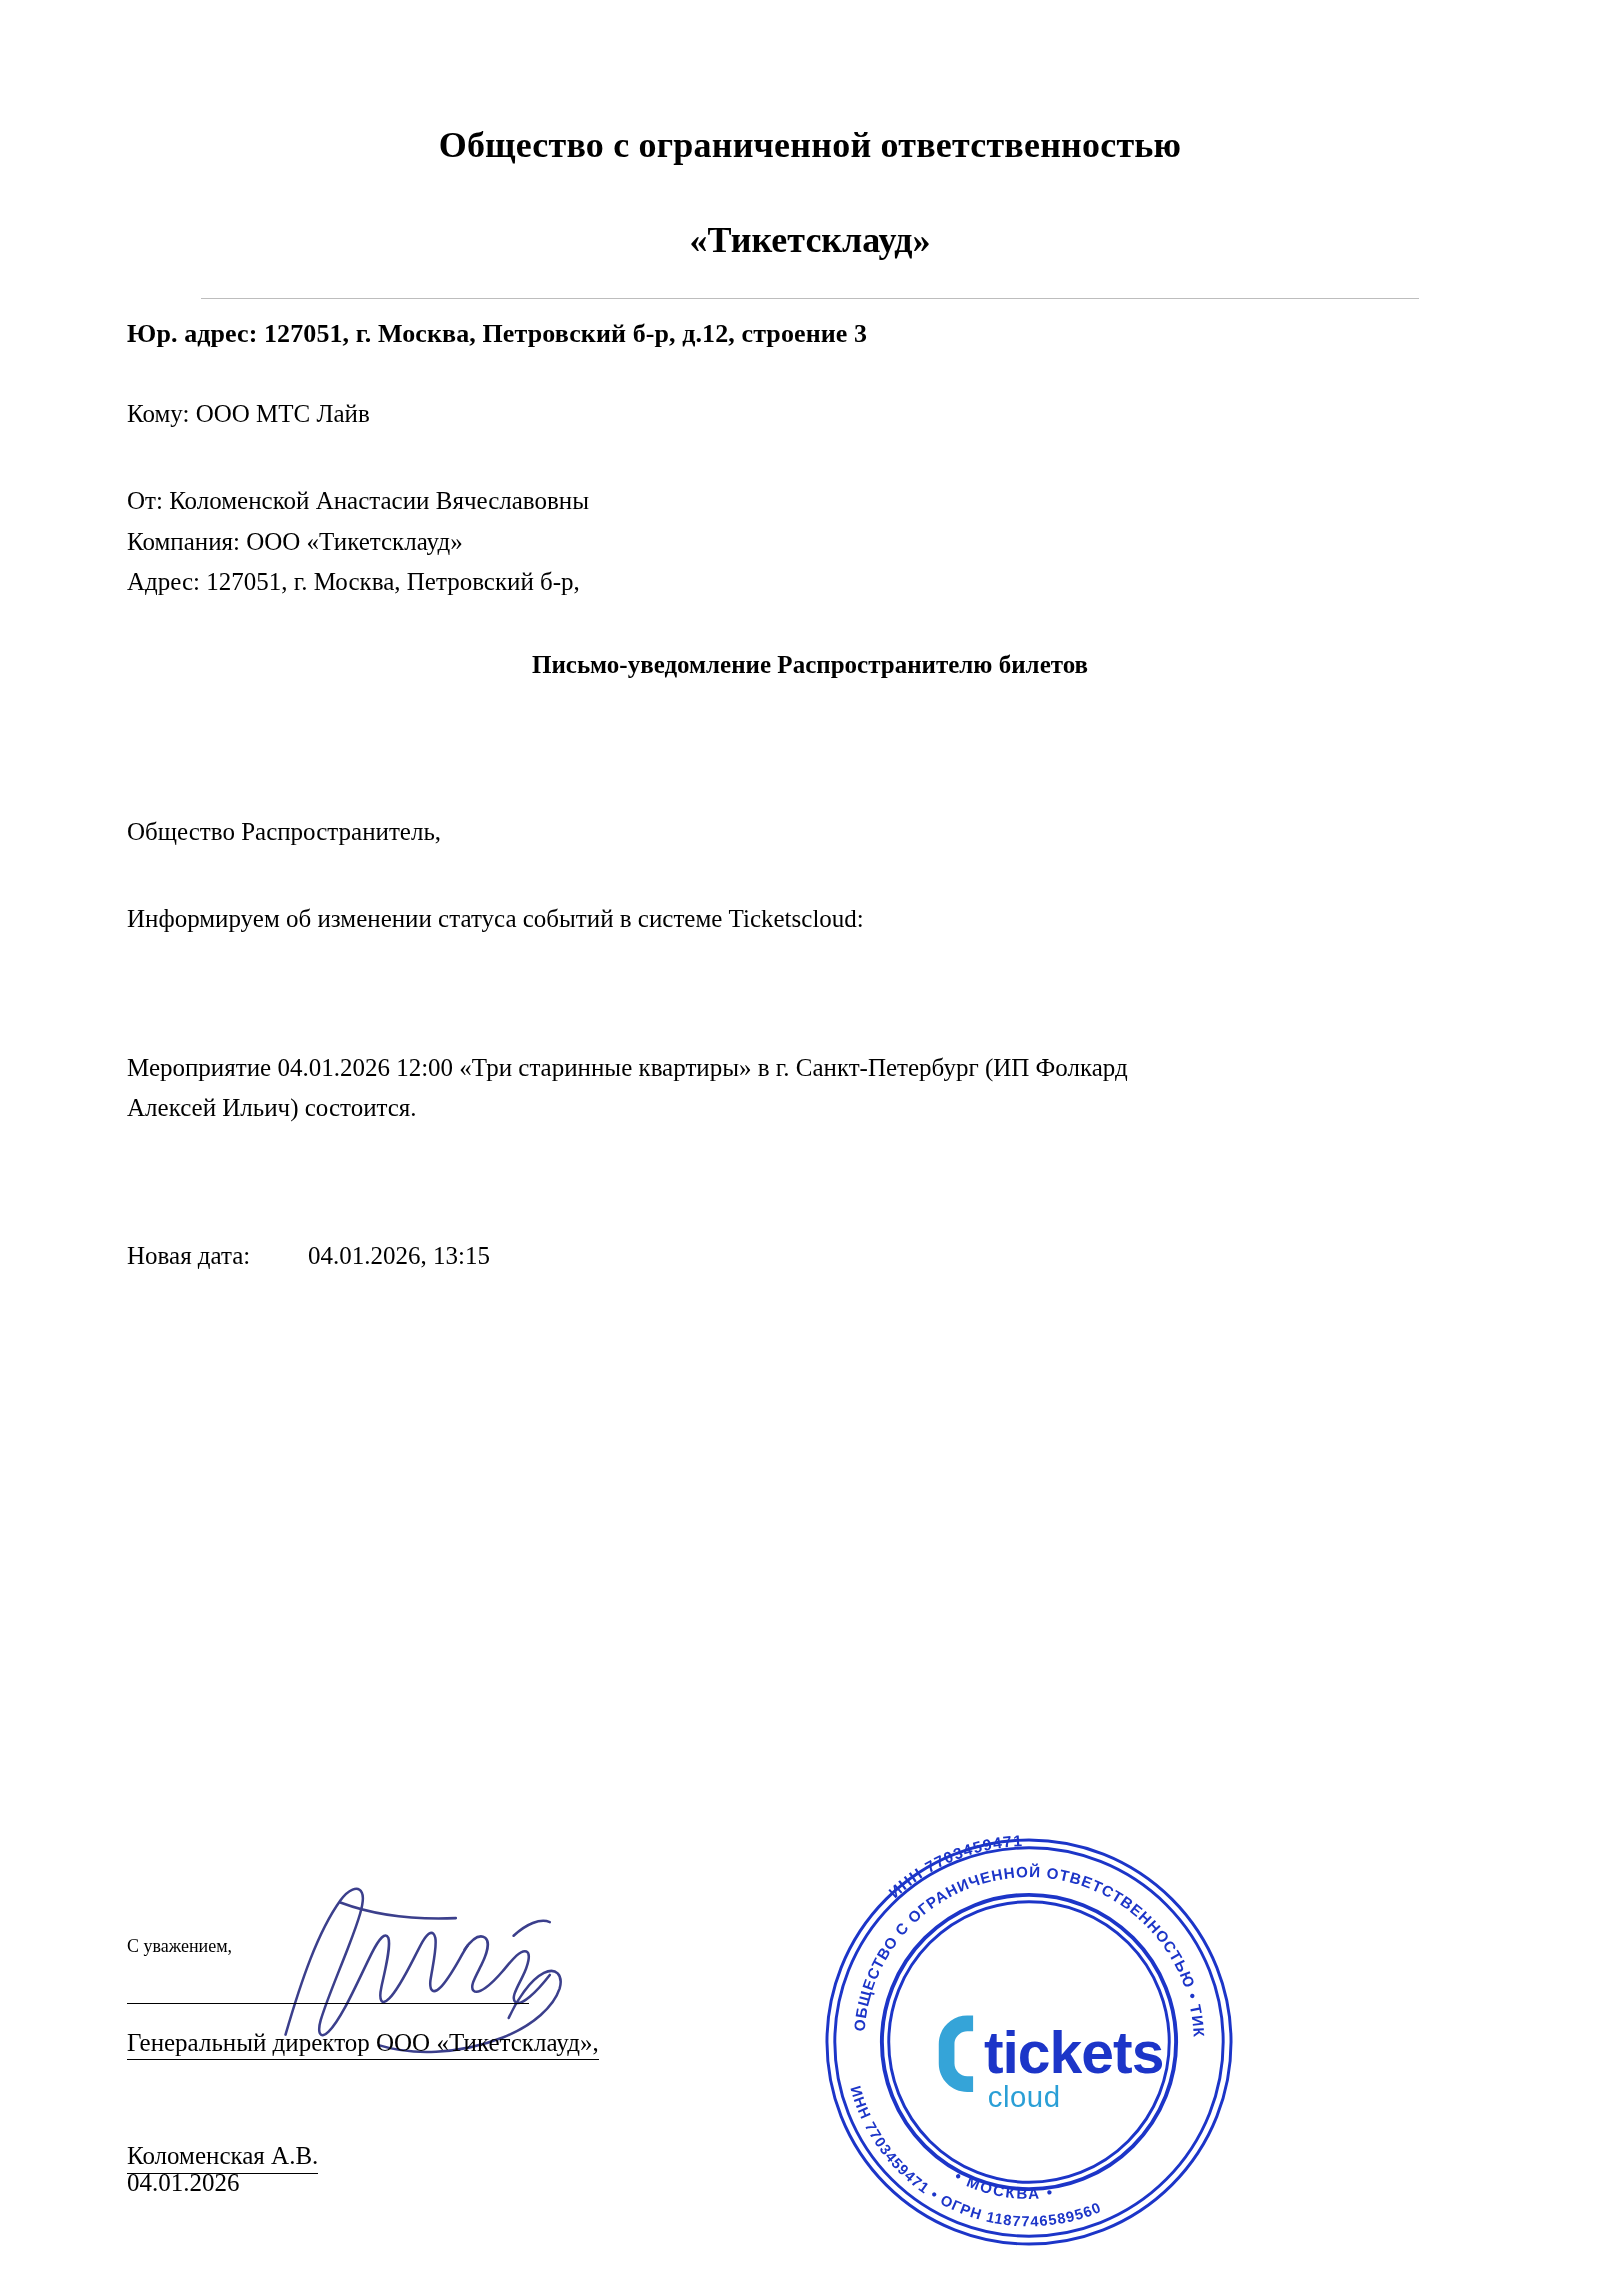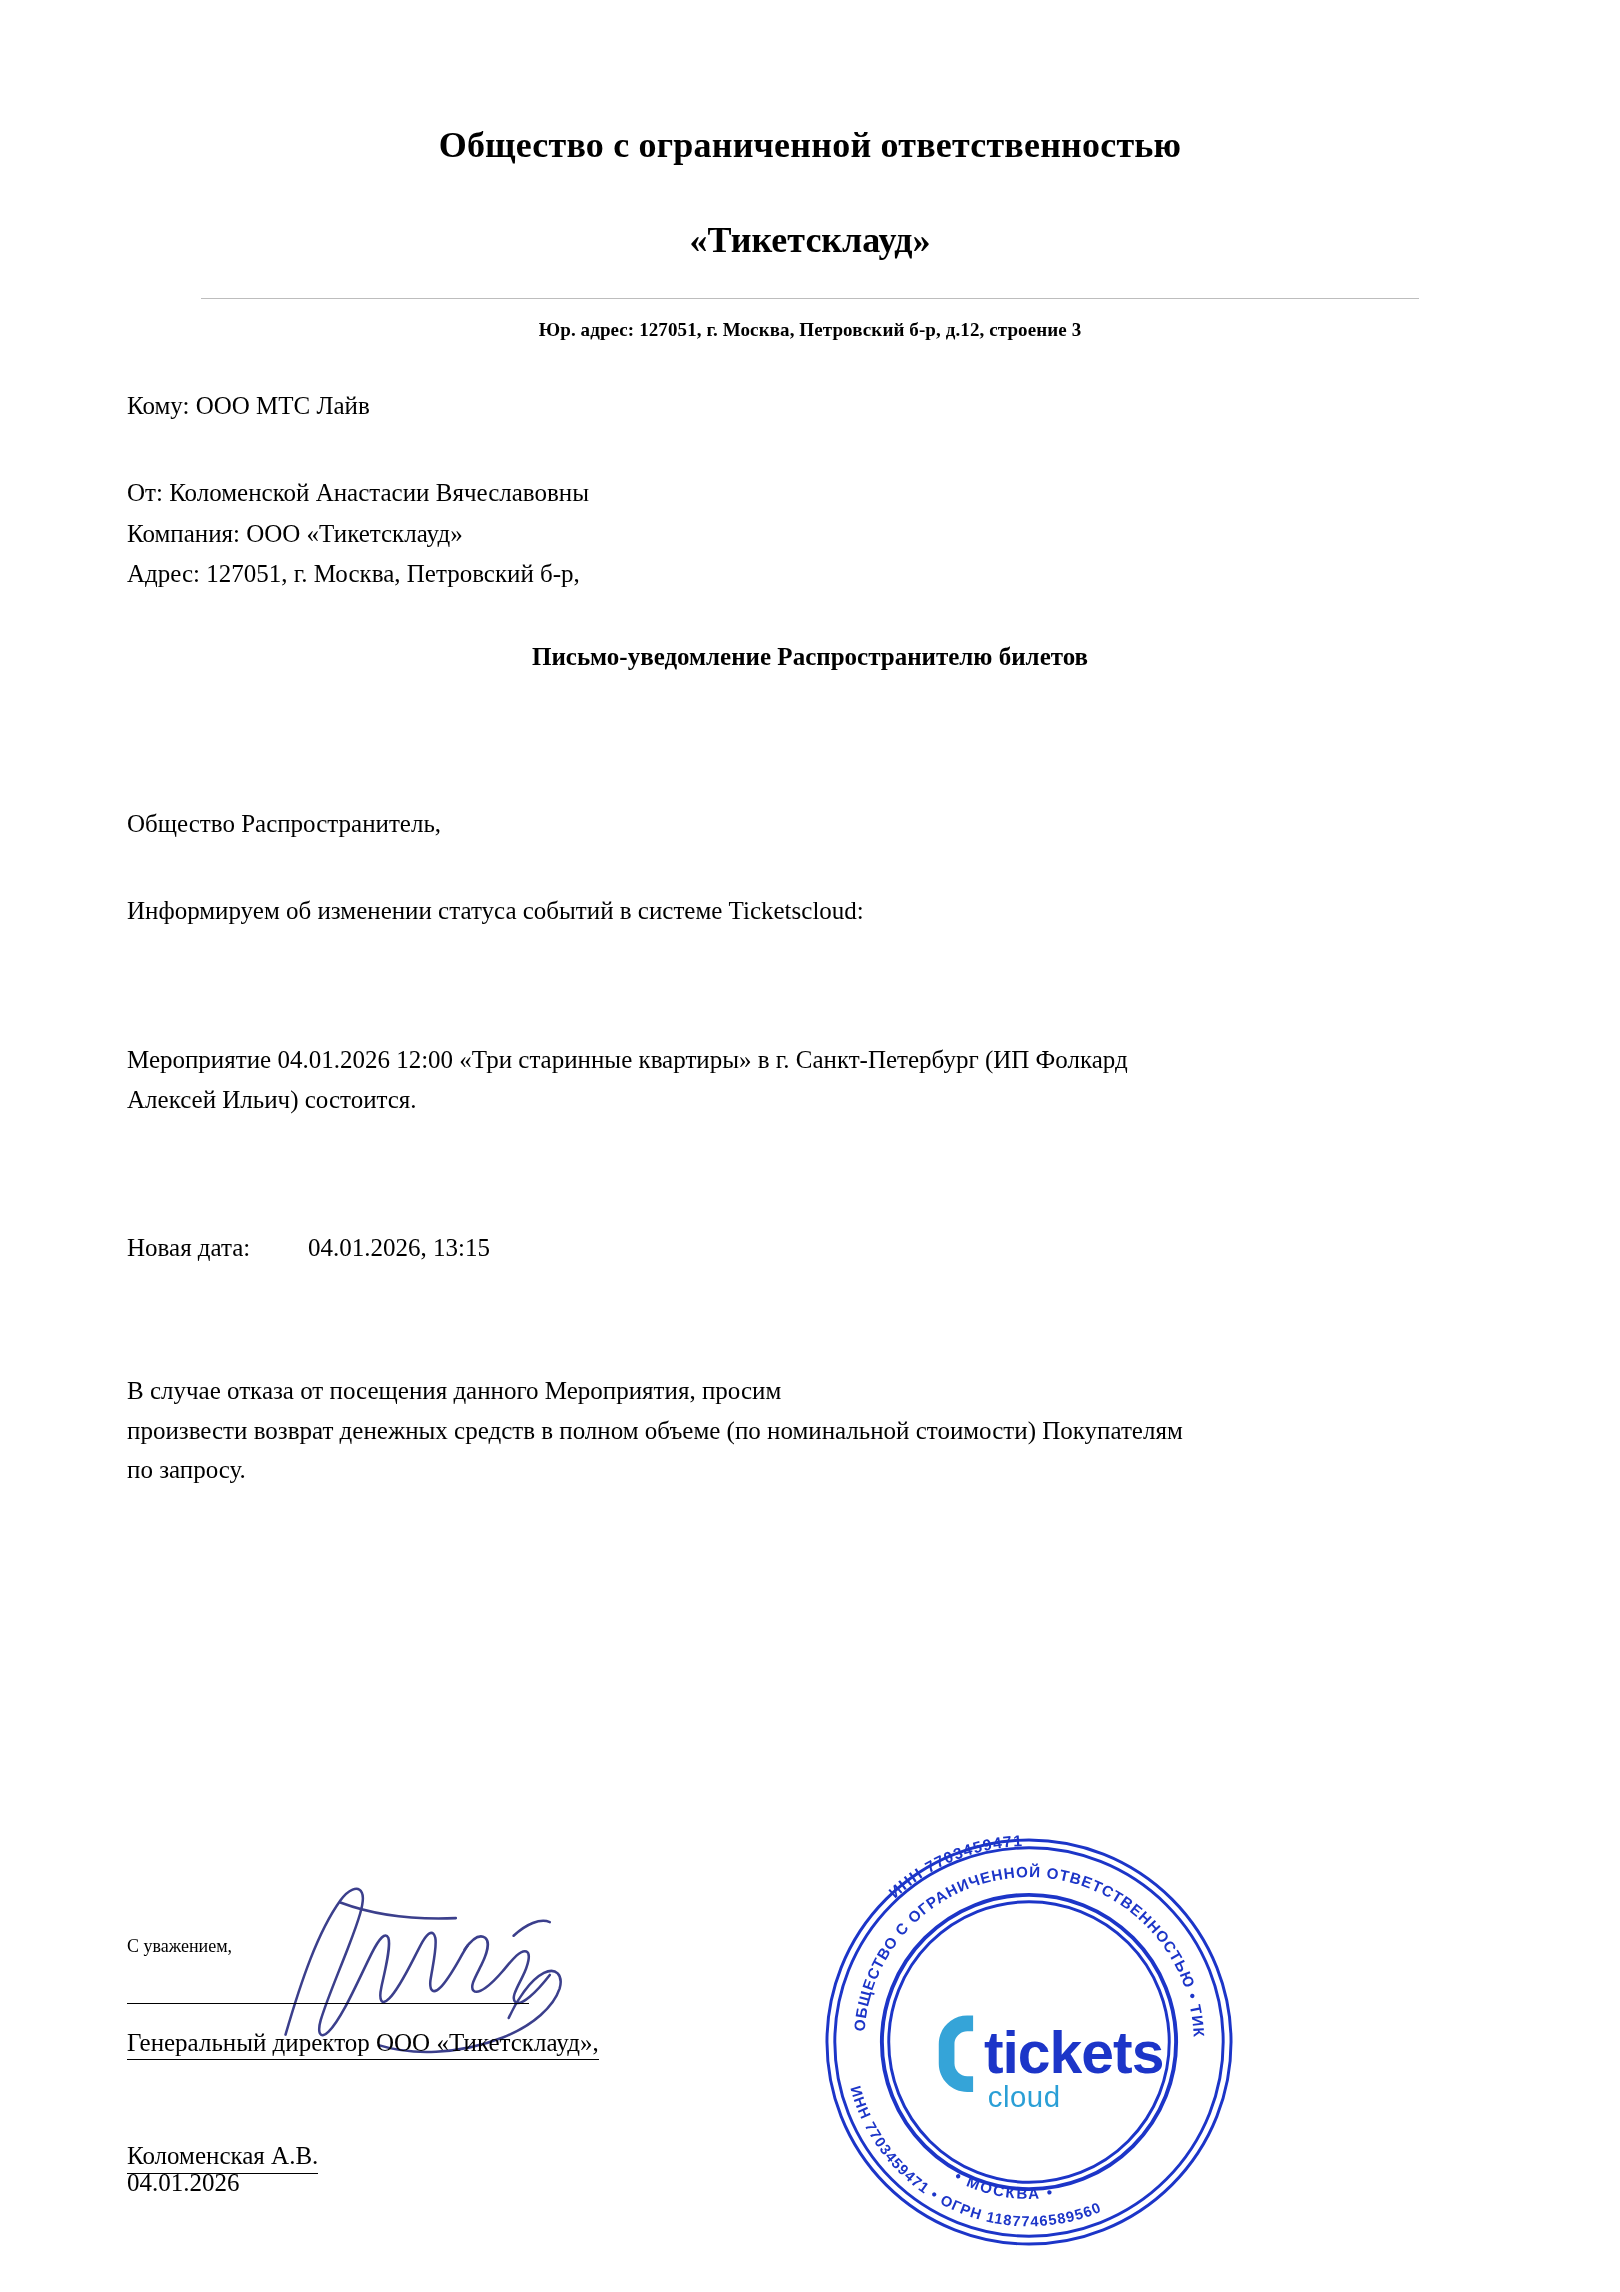--- a/index.html
+++ b/index.html
@@ -36,23 +36,22 @@
     text-align: center;
     font-weight: bold;
     font-size: 36px;
     margin-top: 47px;
   }
   .rule {
     border-bottom: 1.5px solid #bdbdbd;
     margin: 37px 74px 0 74px;
   }
   .addr-line {
-    text-align: center;
-    font-weight: bold;
-    font-size: 19px;
+    font-weight: bold;
+    font-size: 26px;
     margin-top: 19.6px;
     letter-spacing: 0.1px;
   }
 
   
   .body-block {
     margin-top: 45px;
     font-size: 25px;
     line-height: 1.62;
   }
@@ -172,25 +171,20 @@
   <div class="event-block body-block">
     <p class="p">Мероприятие 04.01.2026 12:00 «Три старинные квартиры» в г. Санкт-Петербург (ИП Фолкард</p>
     <p class="p">Алексей Ильич) состоится.</p>
   </div>
 
   <div class="newdate-row body-block">
     <span class="newdate-label">Новая дата:</span>
     <span>04.01.2026, 13:15</span>
   </div>
 
-  <div class="refund-block body-block">
-    <p class="p">В случае отказа от посещения данного Мероприятия, просим</p>
-    <p class="p">произвести возврат денежных средств в полном объеме (по номинальной стоимости) Покупателям</p>
-    <p class="p">по запросу.</p>
-  </div>
 
   <div class="sig-area">
 
     <div class="sig-regards">С уважением,</div>
 
     <svg class="signature-svg" width="323" height="216" viewBox="0 0 330 220">
       <g fill="none" stroke="#3b3f8c" stroke-width="2.6" stroke-linecap="round" stroke-linejoin="round">
         <path d="M22,175 C38,120 55,70 78,38 C86,27 96,22 100,30 C104,38 96,60 86,86 C76,112 64,140 58,160 C54,174 58,180 66,172 C80,158 96,120 110,92 C118,76 124,70 127,76 C130,84 124,108 120,126 C117,140 120,146 128,138 C140,126 152,98 162,80 C168,70 173,68 175,76 C177,86 172,106 170,120 C169,130 173,134 180,127 C191,116 200,96 208,84"></path>
         <path d="M205,88 C212,78 220,72 226,76 C231,80 228,92 222,104 C216,116 210,126 214,130 C219,135 232,124 244,110 C254,98 262,88 268,90 C273,92 270,104 264,116 C258,128 252,138 257,142 C263,146 278,132 292,114"></path>
         <path d="M78,40 C110,52 150,58 196,56"></path>

